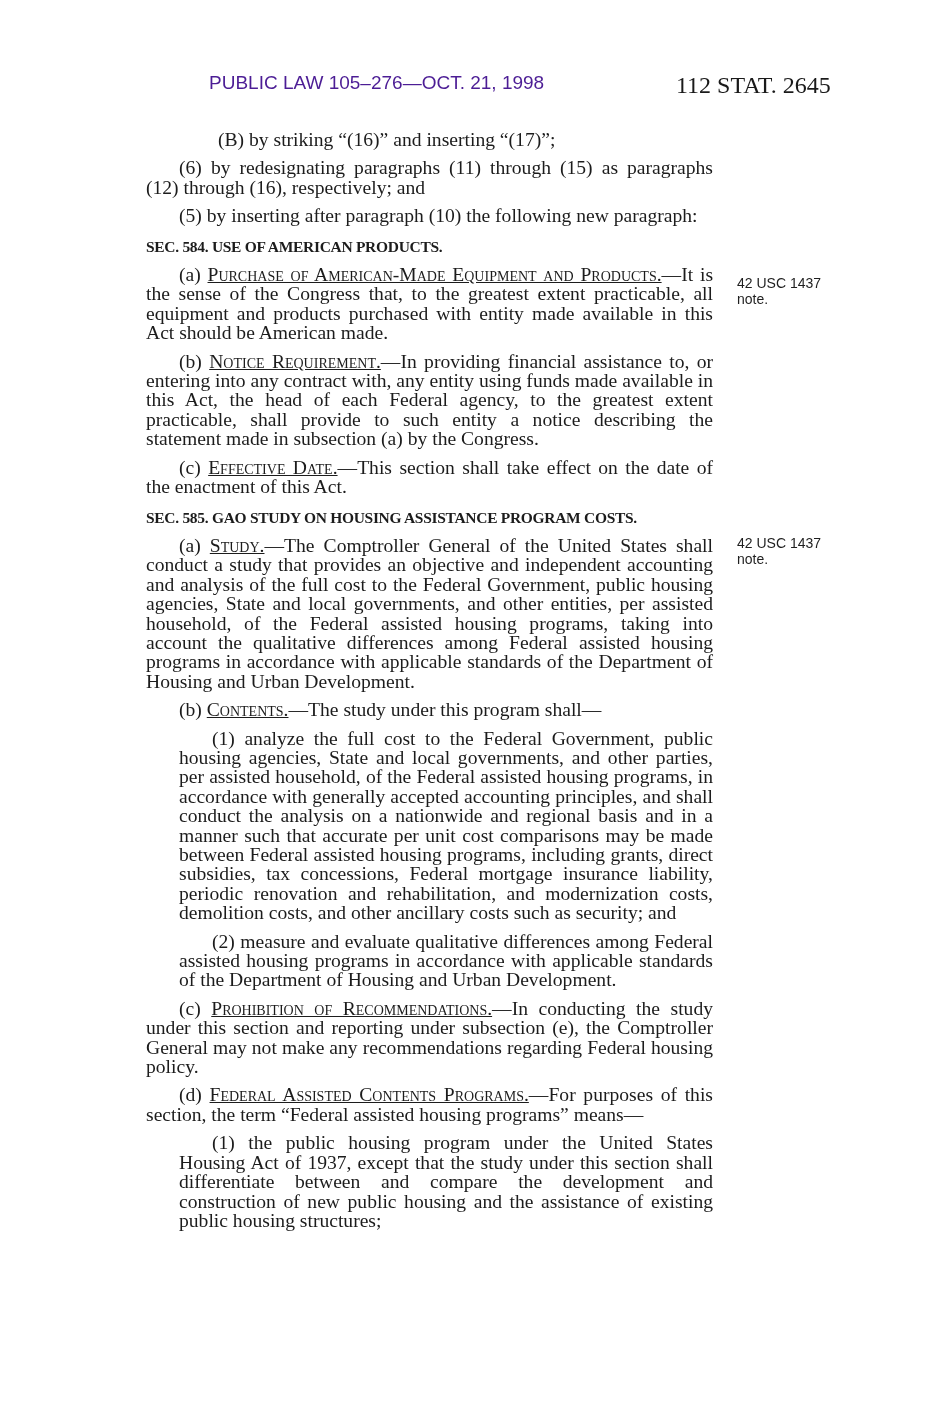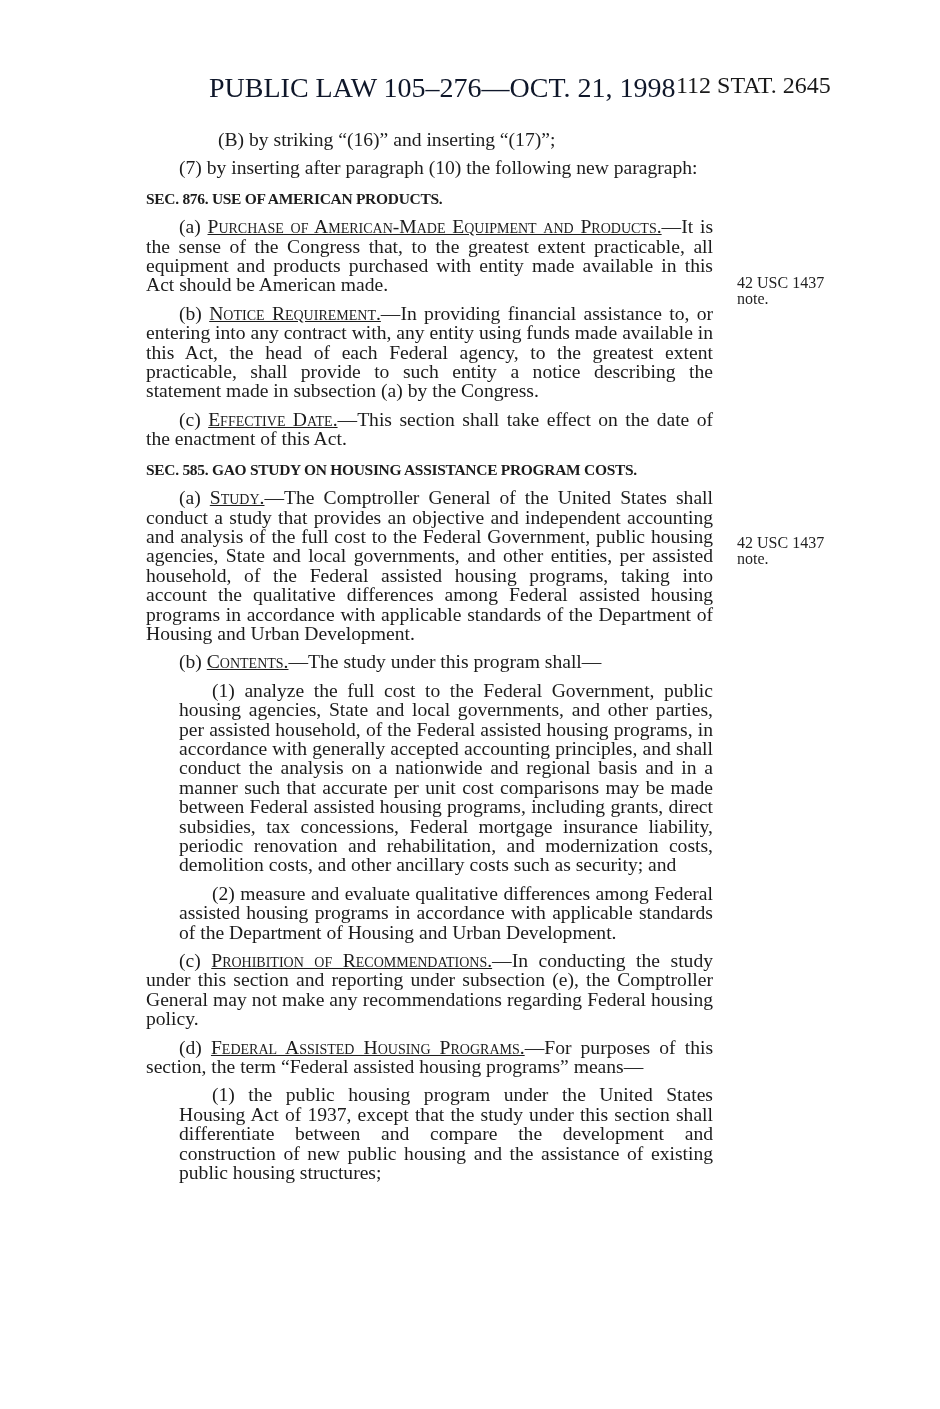--- a/index.html
+++ b/index.html
@@ -4,22 +4,22 @@
 <style>
   html, body { margin: 0; padding: 0; background: #ffffff; }
   body {
     width: 940px; height: 1409px; position: relative; overflow: hidden;
     font-family: "DejaVu Serif", "Liberation Serif", serif;
     color: #1c1c1c;
   }
   .page { position: absolute; left: 0; top: 0; width: 940px; height: 1409px; }
   .header-left {
     position: absolute; left: 209px; top: 72px;
-    font-family: Liberation Serif, serif; font-size: 28px; letter-spacing: 0px;
-    color: #0f172a;
+    font-family: Liberation Sans, sans-serif; font-size: 19px; letter-spacing: 0px;
+    color: #4c1d95;
   }
   .header-right {
     position: absolute; left: 676px; top: 72px;
     font-family: "Liberation Serif", serif; font-size: 24px; color: #1a1a1a;
   }
   .body-col {
     position: absolute; left: 137px; top: 121px; width: 585px;
     font-family: "Liberation Serif", serif; font-size: 19.6px; line-height: 19.4px;
     text-align: justify;
   }
@@ -27,51 +27,52 @@
   .ind1 { text-indent: 33px; }
   .hang { padding-left: 33px; text-indent: 33px; font-family: Liberation Serif, serif; }
   .sec-head {
     font-family: "Liberation Serif", serif; font-weight: bold; font-size: 15.5px;
     letter-spacing: -0.3px; margin-top: 11px !important; margin-bottom: 4px !important;
     text-align: left;
   }
   .sc { font-variant: small-caps; text-decoration: underline; }
   .margin-note {
     position: absolute; left: 737px;
-    font-family: Liberation Serif, serif; font-size: 16px; line-height: 16px;
+    font-family: Liberation Sans, sans-serif; font-size: 14px; line-height: 16px;
     color: #1f1f1f;
   }
   .last-left { text-align-last: left; }
 </style>
 </head>
 <body>
 
 <div class="page">
 
   <div class="header-left">PUBLIC LAW 105–276—OCT. 21, 1998</div>
   <div class="header-right">112 STAT. 2645</div>
 
   <div class="margin-note" style="top:275px; width:95px;">42 USC 1437 note.</div>
   <div class="margin-note" style="top:535px; width:95px;">42 USC 1437 note.</div>
 
   <div class="body-col">
 
     <p style="text-indent:72px;" class="last-left">(B) by striking “(16)” and inserting “(17)”;</p>
-    <p class="ind1 last-left">(7) by inserting after paragraph (10) the following new paragraph:</p>
+    <p class="ind1 last-left">(6) by redesignating paragraphs (11) through (15) as paragraphs (12) through (16), respectively; and</p>
+    <p class="ind1 last-left">(5) by inserting after paragraph (10) the following new paragraph:</p>
 
-    <p class="sec-head">SEC. 876. USE OF AMERICAN PRODUCTS.</p>
+    <p class="sec-head">SEC. 584. USE OF AMERICAN PRODUCTS.</p>
 
     <p class="ind1 last-left"><span>(a) </span><span class="sc">Purchase of American-Made Equipment and Products.</span><span>—It is the sense of the Congress that, to the greatest extent practicable, all equipment and products purchased with entity made available in this Act should be American made.</span></p>
     <p class="ind1 last-left"><span>(b) </span><span class="sc">Notice Requirement.</span><span>—In providing financial assistance to, or entering into any contract with, any entity using funds made available in this Act, the head of each Federal agency, to the greatest extent practicable, shall provide to such entity a notice describing the statement made in subsection (a) by the Congress.</span></p>
     <p class="ind1 last-left"><span>(c) </span><span class="sc">Effective Date.</span><span>—This section shall take effect on the date of the enactment of this Act.</span></p>
 
     <p class="sec-head">SEC. 585. GAO STUDY ON HOUSING ASSISTANCE PROGRAM COSTS.</p>
 
     <p class="ind1 last-left"><span>(a) </span><span class="sc">Study.</span><span>—The Comptroller General of the United States shall conduct a study that provides an objective and independent accounting and analysis of the full cost to the Federal Government, public housing agencies, State and local governments, and other entities, per assisted household, of the Federal assisted housing programs, taking into account the qualitative differences among Federal assisted housing programs in accordance with applicable standards of the Department of Housing and Urban Development.</span></p>
     <p class="ind1 last-left"><span>(b) </span><span class="sc">Contents.</span><span>—The study under this program shall—</span></p>
     <p class="hang last-left">(1) analyze the full cost to the Federal Government, public housing agencies, State and local governments, and other parties, per assisted household, of the Federal assisted housing programs, in accordance with generally accepted accounting principles, and shall conduct the analysis on a nationwide and regional basis and in a manner such that accurate per unit cost comparisons may be made between Federal assisted housing programs, including grants, direct subsidies, tax concessions, Federal mortgage insurance liability, periodic renovation and rehabilitation, and modernization costs, demolition costs, and other ancillary costs such as security; and</p>
     <p class="hang last-left">(2) measure and evaluate qualitative differences among Federal assisted housing programs in accordance with applicable standards of the Department of Housing and Urban Development.</p>
     <p class="ind1 last-left"><span>(c) </span><span class="sc">Prohibition of Recommendations.</span><span>—In conducting the study under this section and reporting under subsection (e), the Comptroller General may not make any recommendations regarding Federal housing policy.</span></p>
-    <p class="ind1 last-left"><span>(d) </span><span class="sc">Federal Assisted Housing Programs.</span><span>—For purposes of this section, the term “Federal assisted housing programs” means—</span></p>
+    <p class="ind1 last-left"><span>(d) </span><span class="sc">Federal Assisted Contents Programs.</span><span>—For purposes of this section, the term “Federal assisted housing programs” means—</span></p>
     <p class="hang last-left">(1) the public housing program under the United States Housing Act of 1937, except that the study under this section shall differentiate between and compare the development and construction of new public housing and the assistance of existing public housing structures;</p>
 
   </div>
 </div>
 
 </body></html>

